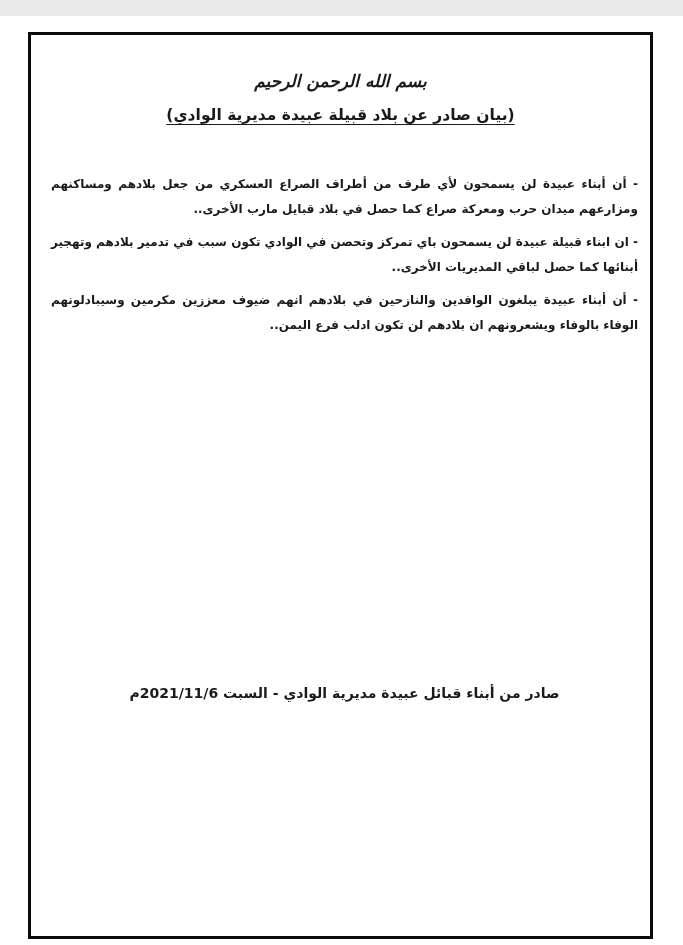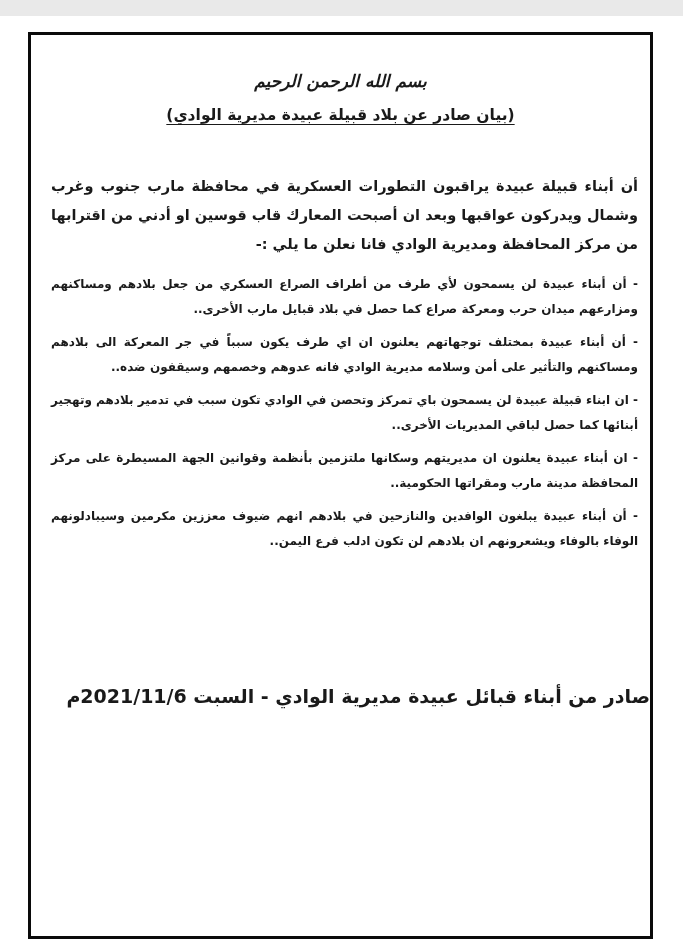--- a/index.html
+++ b/index.html
@@ -57,44 +57,42 @@
     margin:0 0 8px 0;
     font-size:12px;
     line-height:25px;
     text-align:justify;
     text-align-last:right;
   }
   .footer{
     position:absolute;
     left:8px; right:0;
     top:650px;
+    text-align:center;
     font-weight:bold;
-    font-size:19px;
+    font-size:14px;
   }
 </style>
 </head>
 <body>
 
 <div class="page">
   <div class="frame">
 
     <div class="basmala">بسم الله الرحمن الرحيم</div>
 
     <h1 class="title">(بيان صادر عن بلاد قبيلة عبيدة مديرية الوادي)</h1>
 
     <div class="body">
-      <p class="intro">أن أبناء قبيلة عبيدة يراقبون التطورات العسكرية في محافظة مارب جنوب وغرب وشمال ويدركون عواقبها وبعد ان أصبحت المعارك قاب قوسين او أدني من اقترابها من مركز المحافظة ومديرية الوادي فانا نعلن ما يلي :-</p>
 
       <p class="bullet">- أن أبناء عبيدة لن يسمحون لأي طرف من أطراف الصراع العسكري من جعل بلادهم ومساكنهم ومزارعهم ميدان حرب ومعركة صراع كما حصل في بلاد قبايل مارب الأخرى..</p>
 
-      <p class="bullet">- أن أبناء عبيدة بمختلف توجهاتهم يعلنون ان اي طرف يكون سبباً في جر المعركة الى بلادهم ومساكنهم والتأثير على أمن وسلامه مديرية الوادي فانه عدوهم وخصمهم وسيقفون ضده..</p>
 
       <p class="bullet">- ان ابناء قبيلة عبيدة لن يسمحون باي تمركز وتحصن في الوادي تكون سبب في تدمير بلادهم وتهجير أبنائها كما حصل لباقي المديريات الأخرى..</p>
 
-      <p class="bullet">- ان أبناء عبيدة يعلنون ان مديريتهم وسكانها ملتزمين بأنظمة وقوانين الجهة المسيطرة على مركز المحافظة مدينة مارب ومقراتها الحكومية..</p>
 
 
       <p class="bullet">- أن أبناء عبيدة يبلغون الوافدين والنازحين في بلادهم انهم ضيوف معززين مكرمين وسيبادلونهم الوفاء بالوفاء ويشعرونهم ان بلادهم لن تكون ادلب فرع اليمن..</p>
     </div>
 
     <div class="footer">صادر من أبناء قبائل عبيدة مديرية الوادي - السبت 2021/11/6م</div>
 
   </div>
 </div>
 

